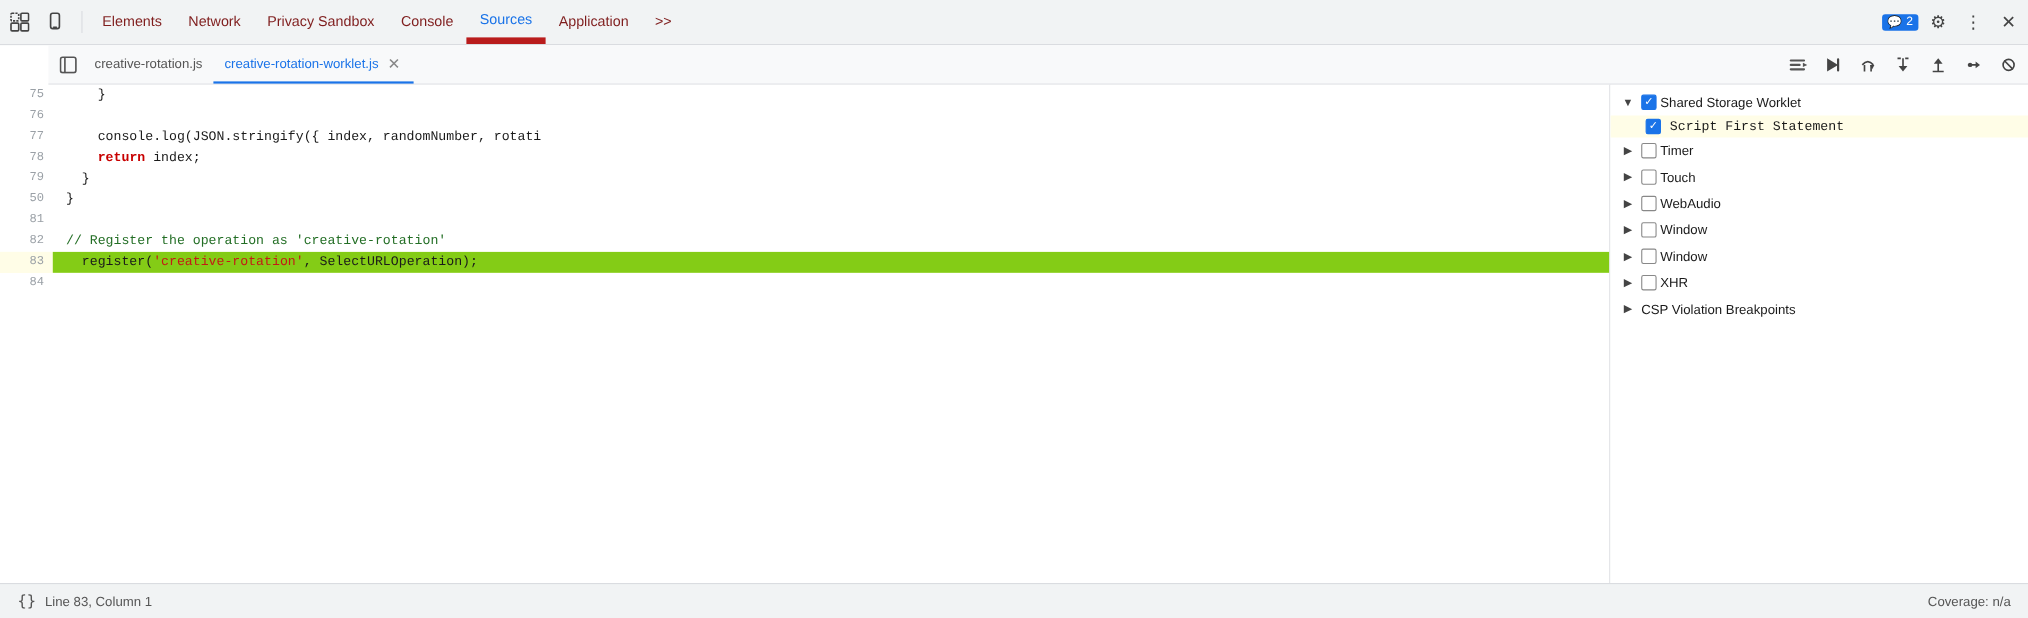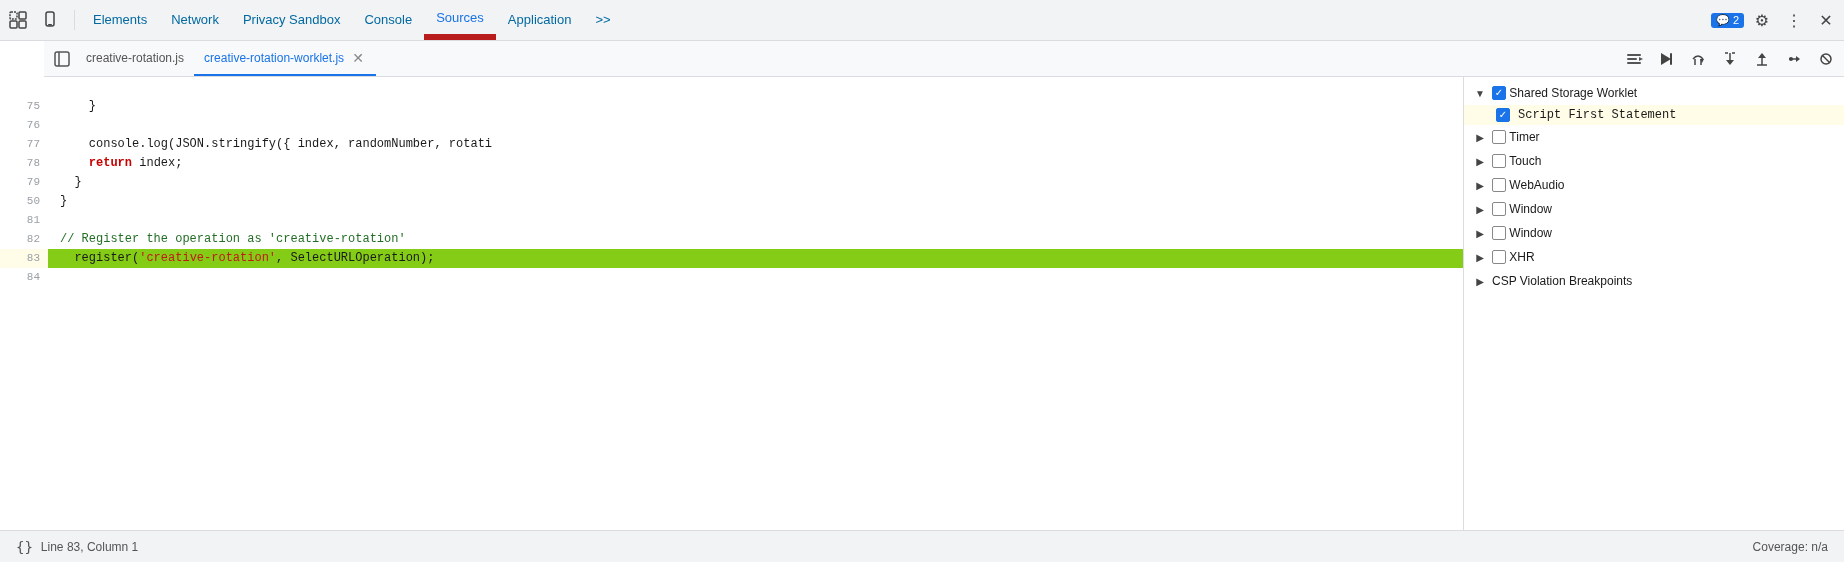--- a/index.html
+++ b/index.html
@@ -46,21 +46,21 @@
       flex: 1;
       height: 100%;
     }
     .tab-item {
       padding: 0 12px;
       height: 100%;
       display: flex;
       align-items: center;
       cursor: pointer;
       font-size: 13px;
-      color: #0369a1;
+      color: #7f1d1d;
       border-bottom: 2px solid transparent;
       white-space: nowrap;
     }
     .tab-item.active {
       color: #1a73e8;
       border-bottom: 6px solid #b91c1c;
     }
     .toolbar-right {
       display: flex;
       align-items: center;
@@ -152,21 +152,20 @@
       flex: 1;
       background: #fff;
       overflow: hidden;
       border-right: 1px solid #dadce0;
       font-family: 'Courier New', Courier, monospace;
       font-size: 12px;
     }
     .code-lines {
       display: table;
       width: 100%;
-      margin-top: 20px;
     }
     .code-line {
       display: table-row;
     }
     .line-number {
       display: table-cell;
       width: 48px;
       padding: 0 8px 0 0;
       text-align: right;
       color: #9aa0a6;

